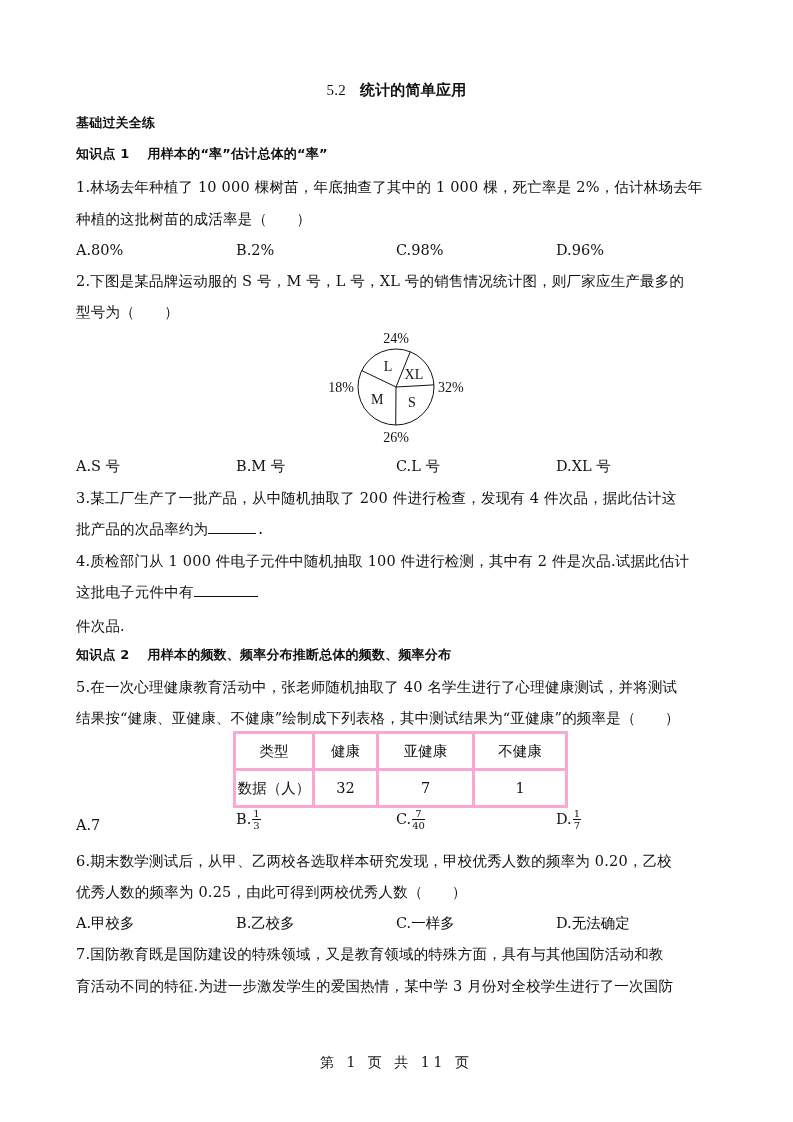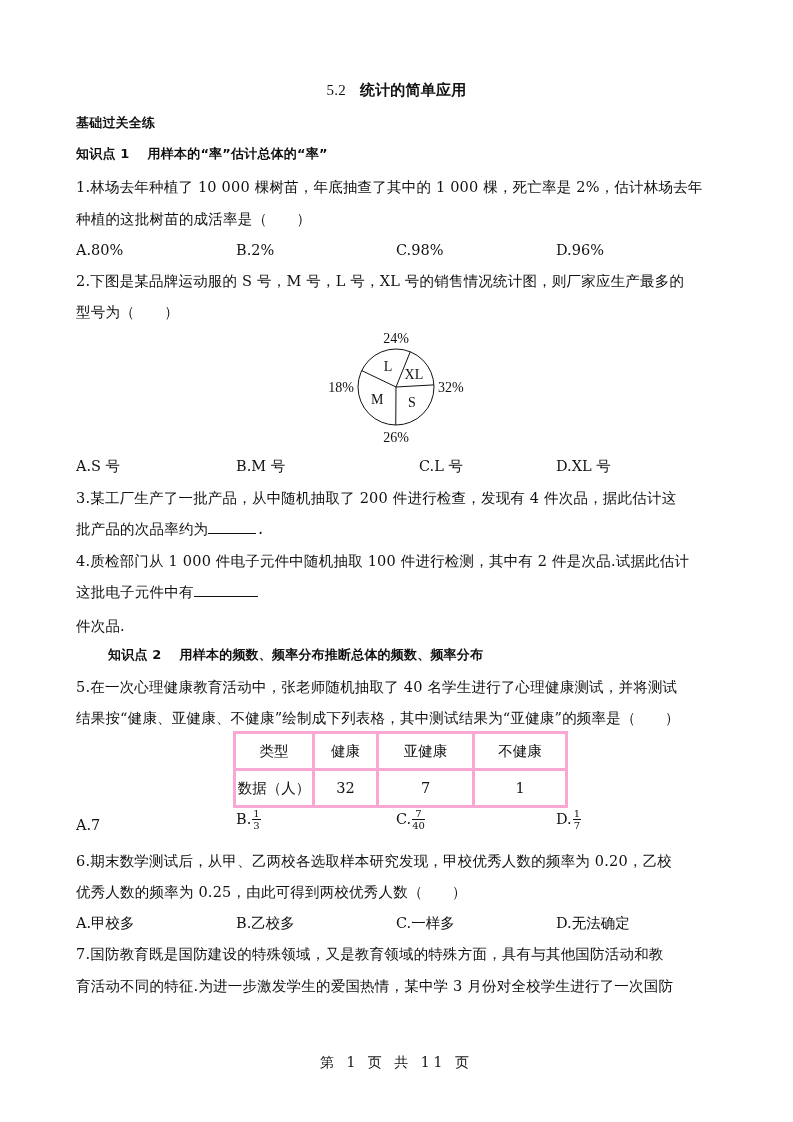--- a/index.html
+++ b/index.html
@@ -58,35 +58,35 @@
     <text class="sl" id="sl-3" x="103.9207407734765" y="53.17000973773335" text-anchor="middle" font-size="14" font-family="&quot;Liberation Serif&quot;, serif" fill="#111">XL</text>
     <text id="vl-0" x="86" y="17" text-anchor="middle" font-size="14" font-family="&quot;Liberation Serif&quot;, serif" fill="#111">24%</text>
     <text id="vl-1" x="128" y="66" text-anchor="start" font-size="14" font-family="&quot;Liberation Serif&quot;, serif" fill="#111">32%</text>
     <text id="vl-2" x="86" y="116" text-anchor="middle" font-size="14" font-family="&quot;Liberation Serif&quot;, serif" fill="#111">26%</text>
     <text id="vl-3" x="44" y="66" text-anchor="end" font-size="14" font-family="&quot;Liberation Serif&quot;, serif" fill="#111">18%</text>
   </svg>
 </div>
 
 <div class="opt" style="left:76px; top:456px;">A.S 号</div>
 <div class="opt" style="left:236px; top:456px;">B.M 号</div>
-<div class="opt" style="left:419px; top:456px;">C.L 号</div>
+<div class="opt" style="left:396px; top:456px;">C.L 号</div>
 <div class="opt" style="left:556px; top:456px;">D.XL 号</div>
 
 <div class="t" style="left:76px; top:488px;">3.某工厂生产了一批产品，从中随机抽取了 200 件进行检查，发现有 4 件次品，据此估计这</div>
 <div class="t" style="left:76px; top:519px;font-family:Liberation Mono, monospace;">
   <span>批产品的次品率约为</span><span class="blank" style="width:48px;"></span><span>.</span>
 </div>
 
 <div class="t" style="left:76px; top:551px;">4.质检部门从 1 000 件电子元件中随机抽取 100 件进行检测，其中有 2 件是次品.试据此估计</div>
 <div class="t" style="left:76px; top:582px;">
   <span>这批电子元件中有</span><span class="blank" style="width:64px;"></span>
 </div>
 <div class="t" style="left:76px; top:616px;">件次品.</div>
 
-<div class="t b" style="left:76px; top:645px;margin-left:32px;">
+<div class="t b" style="left:76px; top:645px;">
   <span>知识点 2</span><span style="display:inline-block;width:18px;"></span><span>用样本的频数、频率分布推断总体的频数、频率分布</span>
 </div>
 
 <div class="t" style="left:76px; top:677px;">5.在一次心理健康教育活动中，张老师随机抽取了 40 名学生进行了心理健康测试，并将测试</div>
 <div class="t" style="left:76px; top:708px;">结果按“健康、亚健康、不健康”绘制成下列表格，其中测试结果为“亚健康”的频率是（　　）</div>
 
 <table class="q5">
   <tbody>
       <tr>
     <td style="width:76px;">类型</td>

